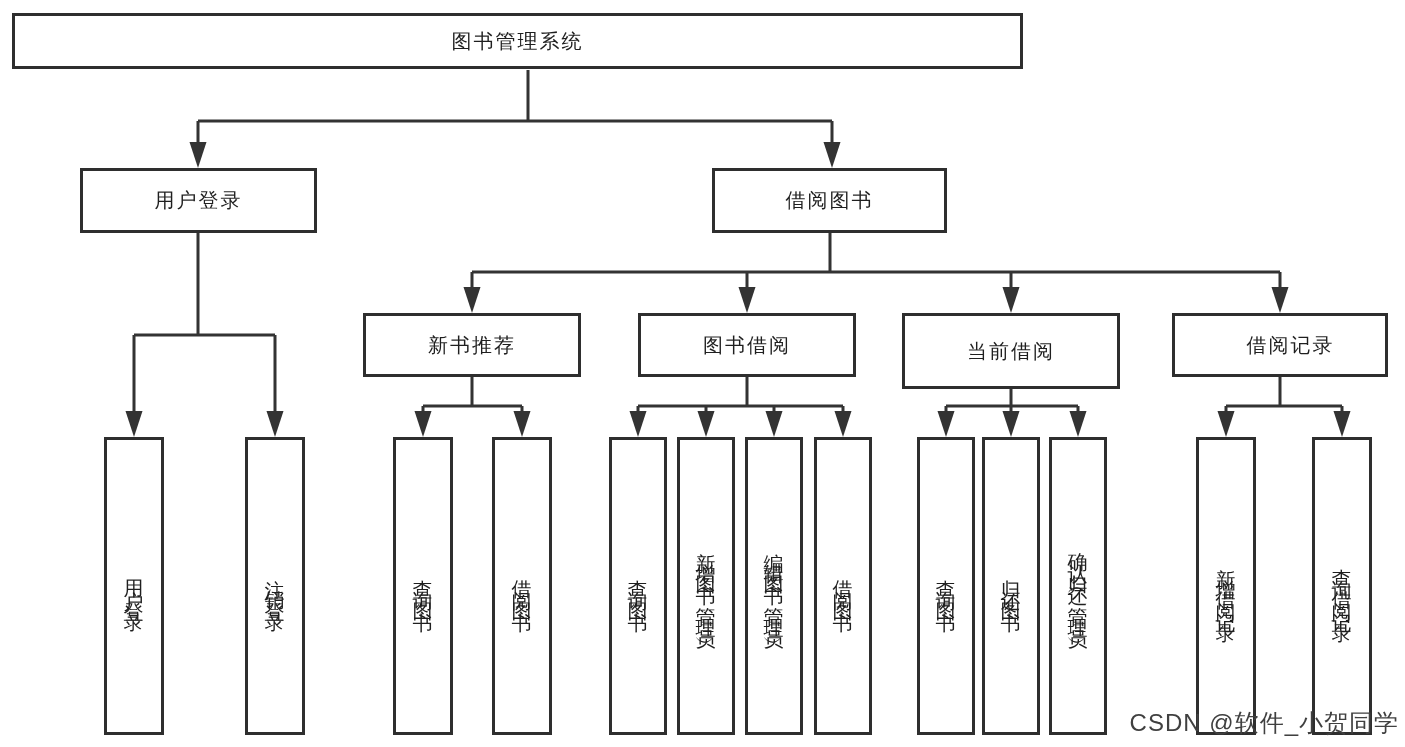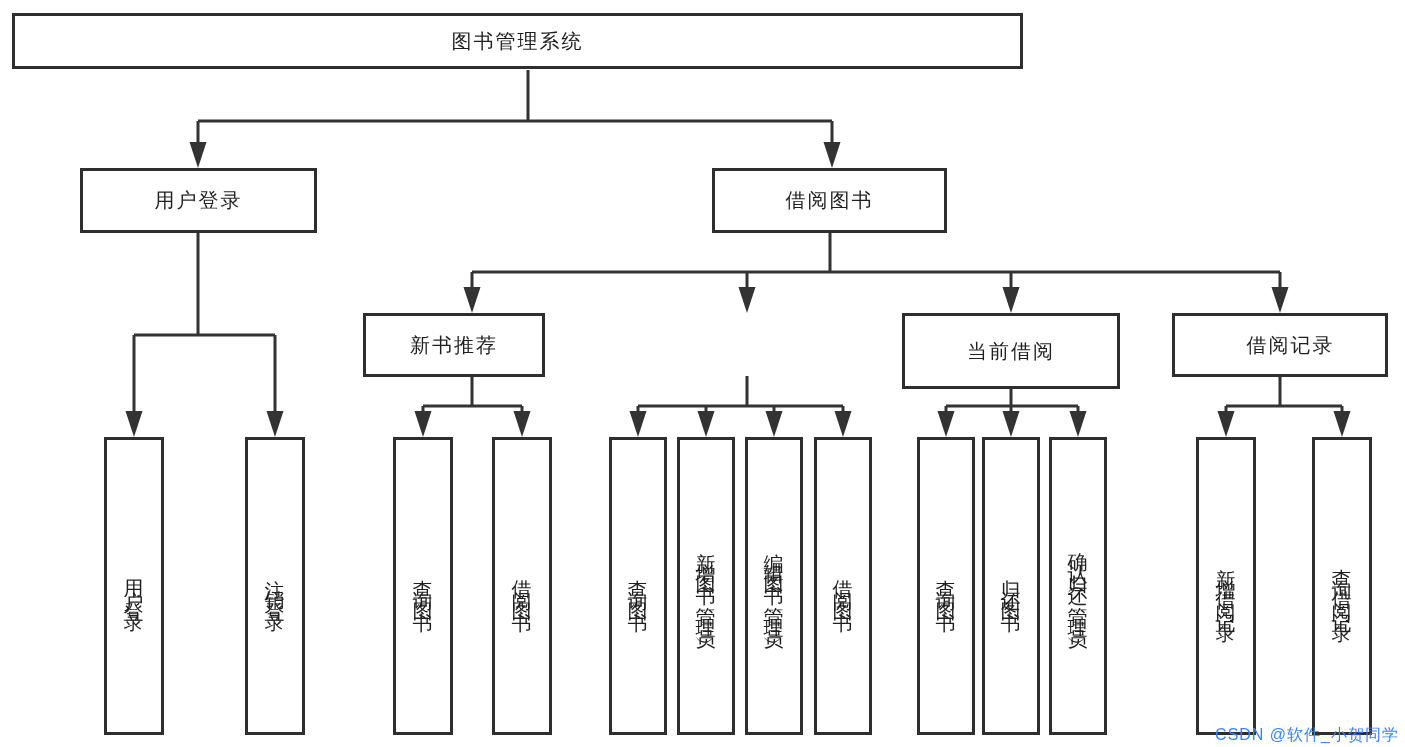--- a/index.html
+++ b/index.html
@@ -37,23 +37,23 @@
     writing-mode: vertical-lr;
     text-orientation: mixed;
     letter-spacing: 11px;
     line-height: 1;
     font-size: 20px;
     padding: 6px 0;
   }
   .watermark {
     position: absolute;
     right: 6px;
-    bottom: 1px;
-    font-size: 16px;
-    color: #3b82f6;
+    bottom: 8px;
+    font-size: 24px;
+    color: #404040;
     letter-spacing: 1px;
     white-space: nowrap;
   }
 </style>
 </head>
 <body>
 
 <div id="canvas">
 
   <svg id="connectors" width="1405" height="747" viewBox="0 0 1405 747">
@@ -94,21 +94,22 @@
       <polygon points="1217.5,411 1234.5,411 1226,437"></polygon>
       <polygon points="1333.5,411 1350.5,411 1342,437"></polygon>
     </g>
   </svg>
 
   <div class="node" style="left:12px; top:13px; width:1011px; height:56px;">图书管理系统</div>
 
   <div class="node" style="left:80px; top:168px; width:237px; height:65px;">用户登录</div>
   <div class="node" style="left:712px; top:168px; width:235px; height:65px;">借阅图书</div>
 
-  <div class="node" style="left:363px; top:313px; width:182px; height:64px;">新书推荐</div>
+  <div class="node" style="left:363px; top:313px; width:218px; height:64px;">新书推荐</div>
+  <div class="node" style="left:638px; top:313px; width:218px; height:64px;">图书借阅</div>
   <div class="node" style="left:902px; top:313px; width:218px; height:76px;">当前借阅</div>
   <div class="node" style="left:1172px; top:313px; width:216px; height:64px;padding-left:21px;">借阅记录</div>
 
   <div class="node vertical" style="left:104px; top:437px; width:60px; height:298px;">用户登录</div>
   <div class="node vertical" style="left:245px; top:437px; width:60px; height:298px;">注销登录</div>
 
   <div class="node vertical" style="left:393px; top:437px; width:60px; height:298px;">查询图书</div>
   <div class="node vertical" style="left:492px; top:437px; width:60px; height:298px;">借阅图书</div>
 
   <div class="node vertical" style="left:609px; top:437px; width:58px; height:298px;">查询图书</div>

